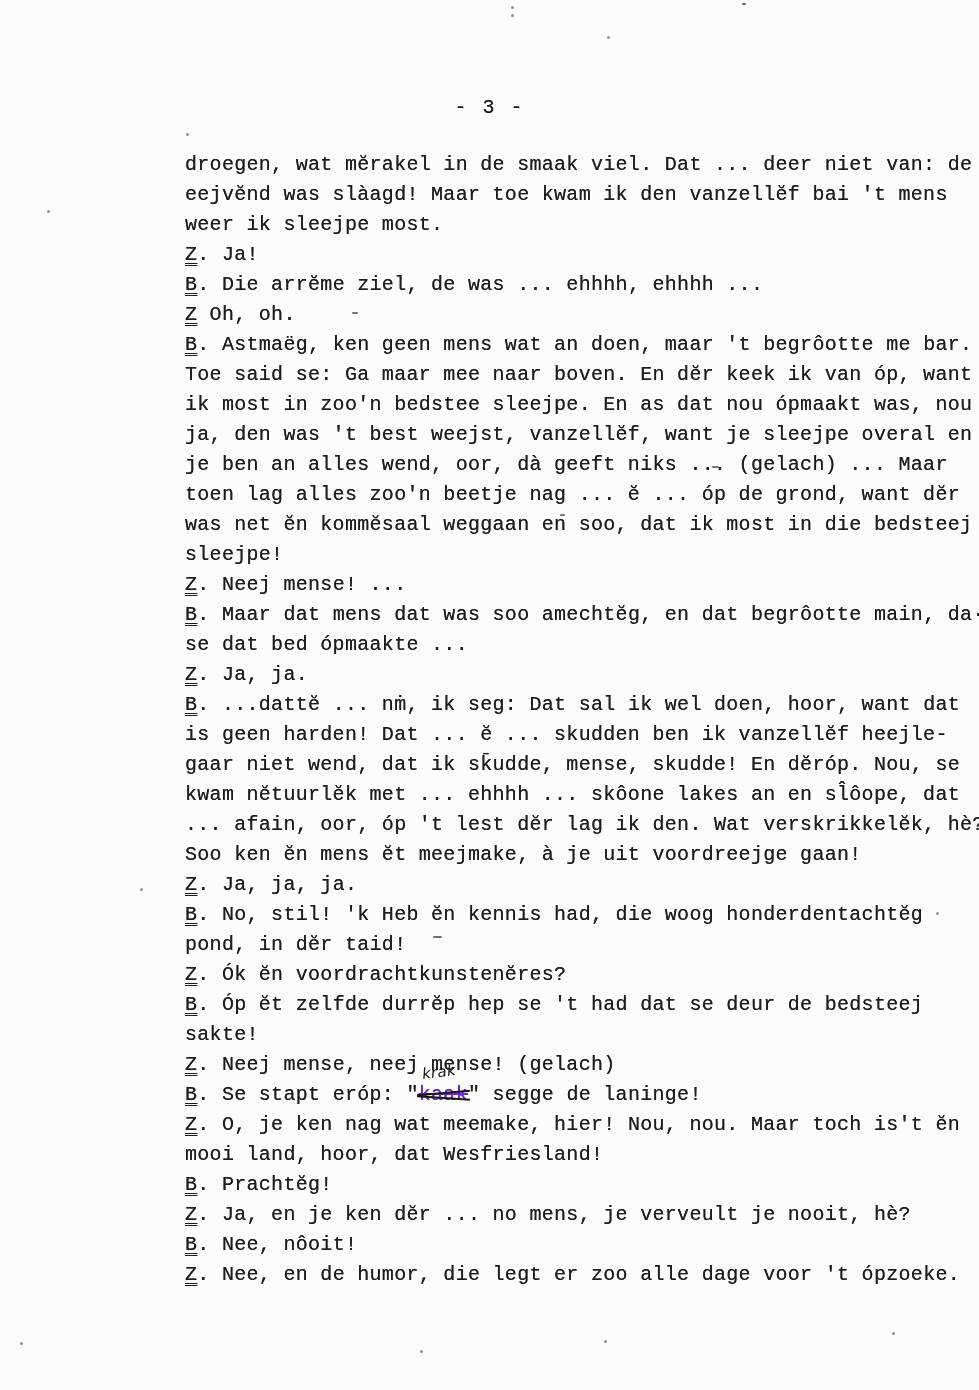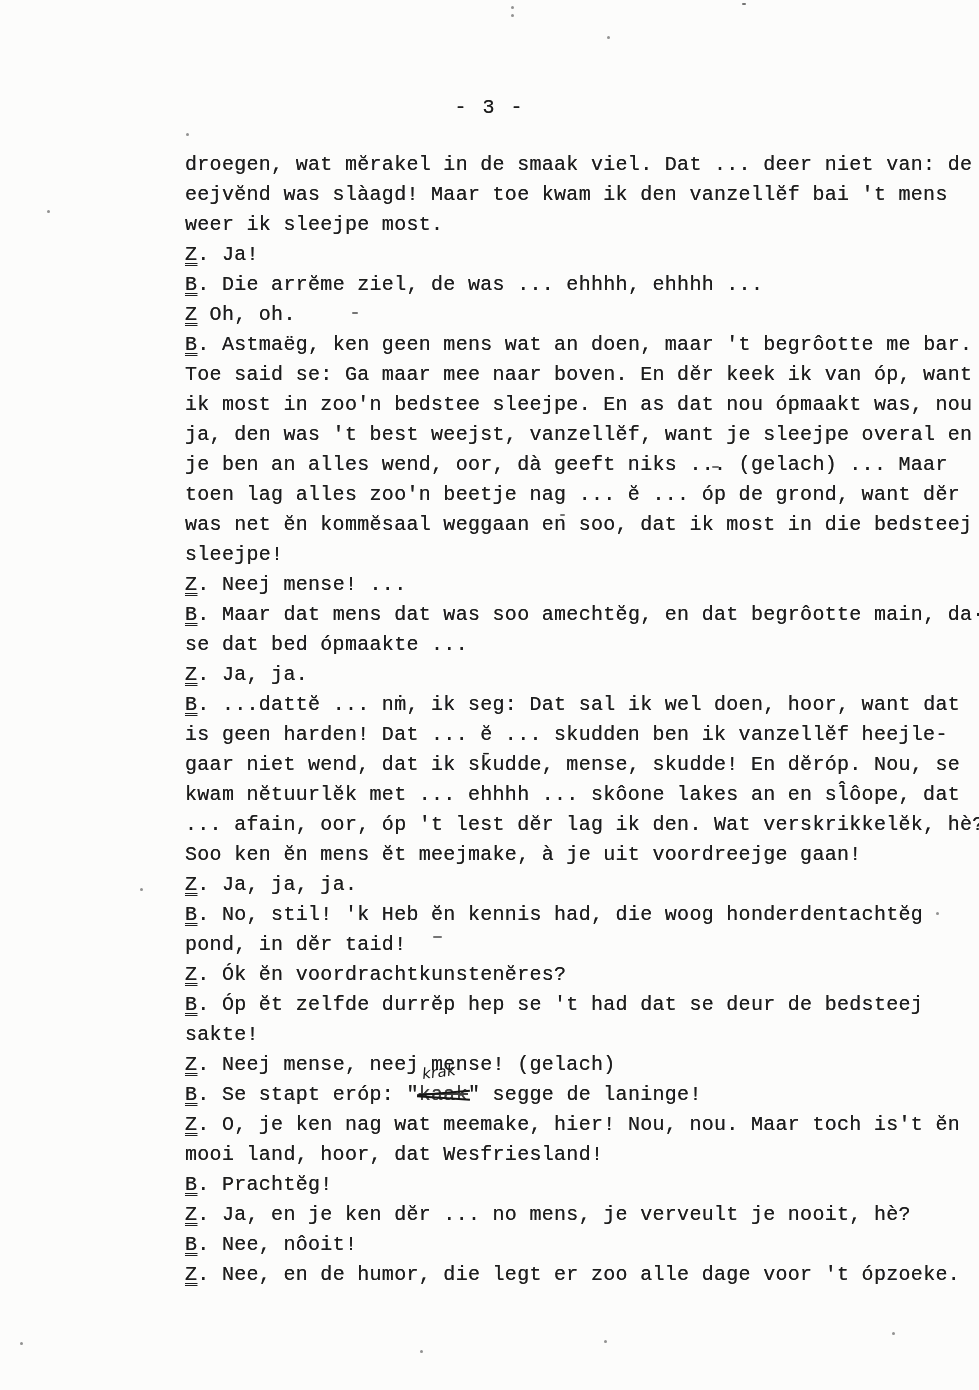--- a/index.html
+++ b/index.html
@@ -29,21 +29,21 @@
   .speaker{
     text-decoration:underline double;
     text-decoration-thickness:1px;
     text-underline-offset:3px;
   }
   .corr{position:relative;display:inline-block;}
   .struck{
     position:relative;
     text-decoration:line-through;
     text-decoration-thickness:2px;
-    color:#404040;
+    color:#6d28d9;
   }
   .struck::before{
     content:"";position:absolute;left:-2px;right:-2px;top:40%;height:2px;
     background:#151515;transform:rotate(-5deg);
   }
   .struck::after{
     content:"";position:absolute;left:-2px;right:-2px;top:62%;height:2px;
     background:#151515;transform:rotate(4deg);
   }
   .hand{

